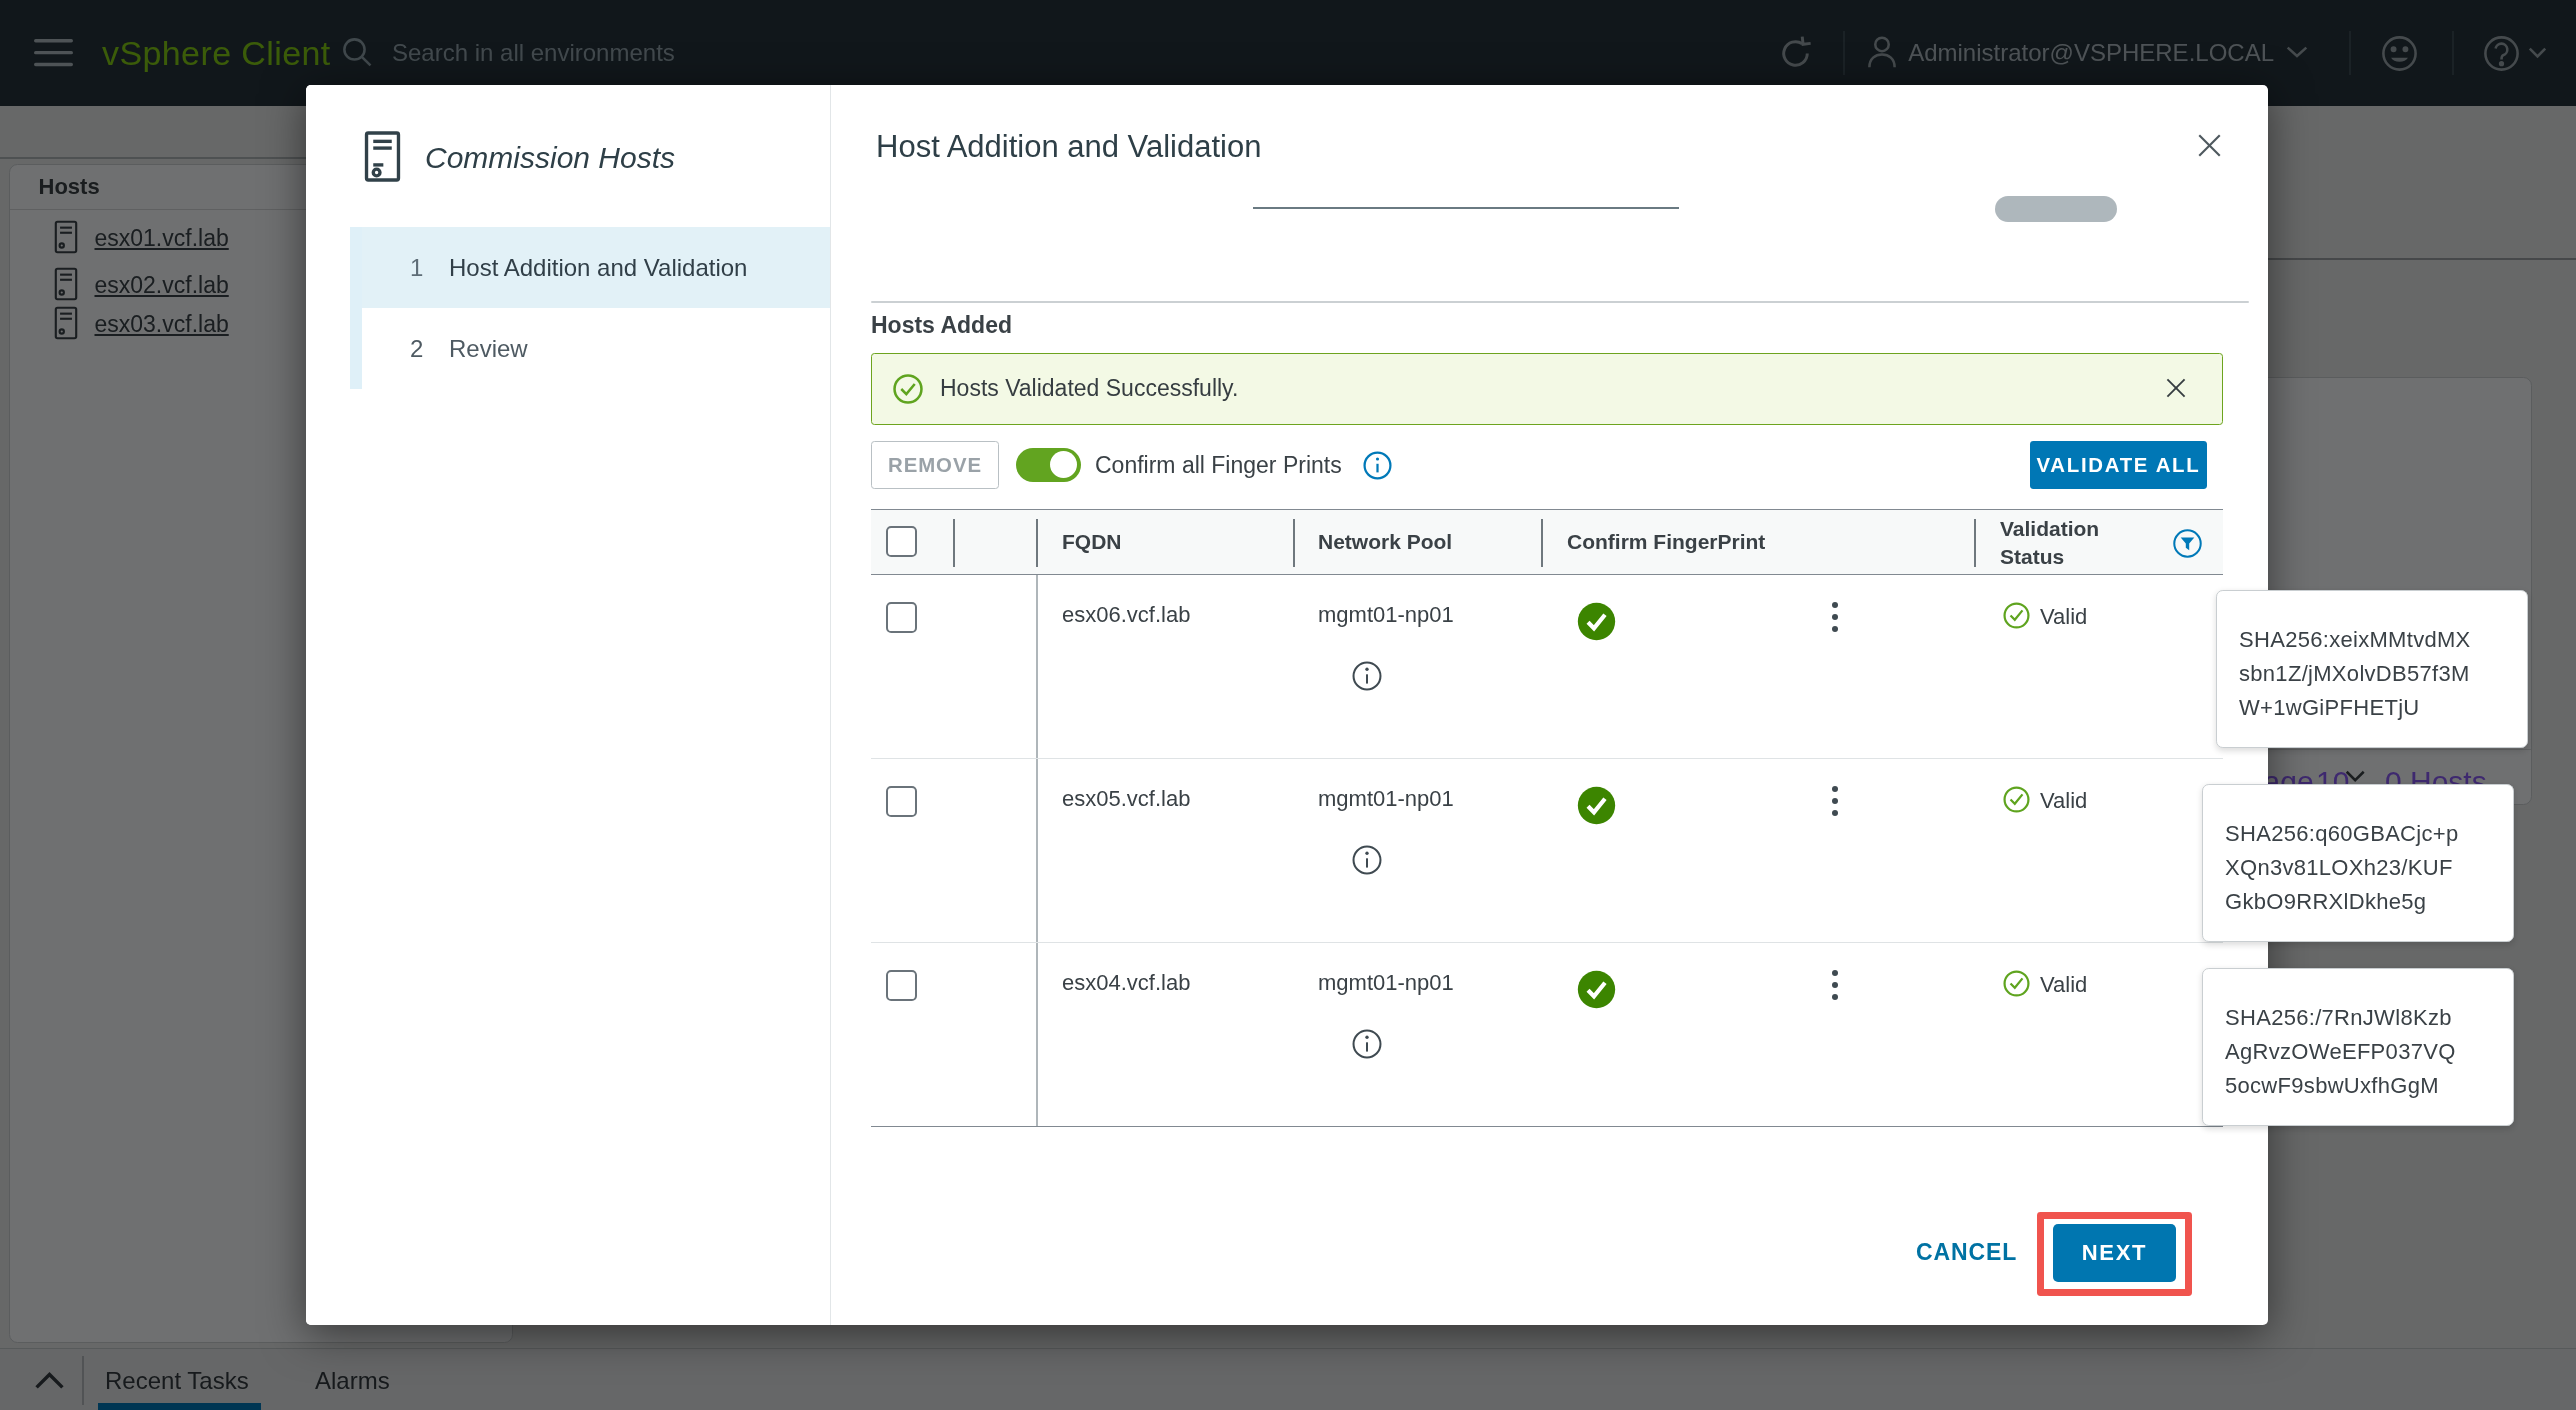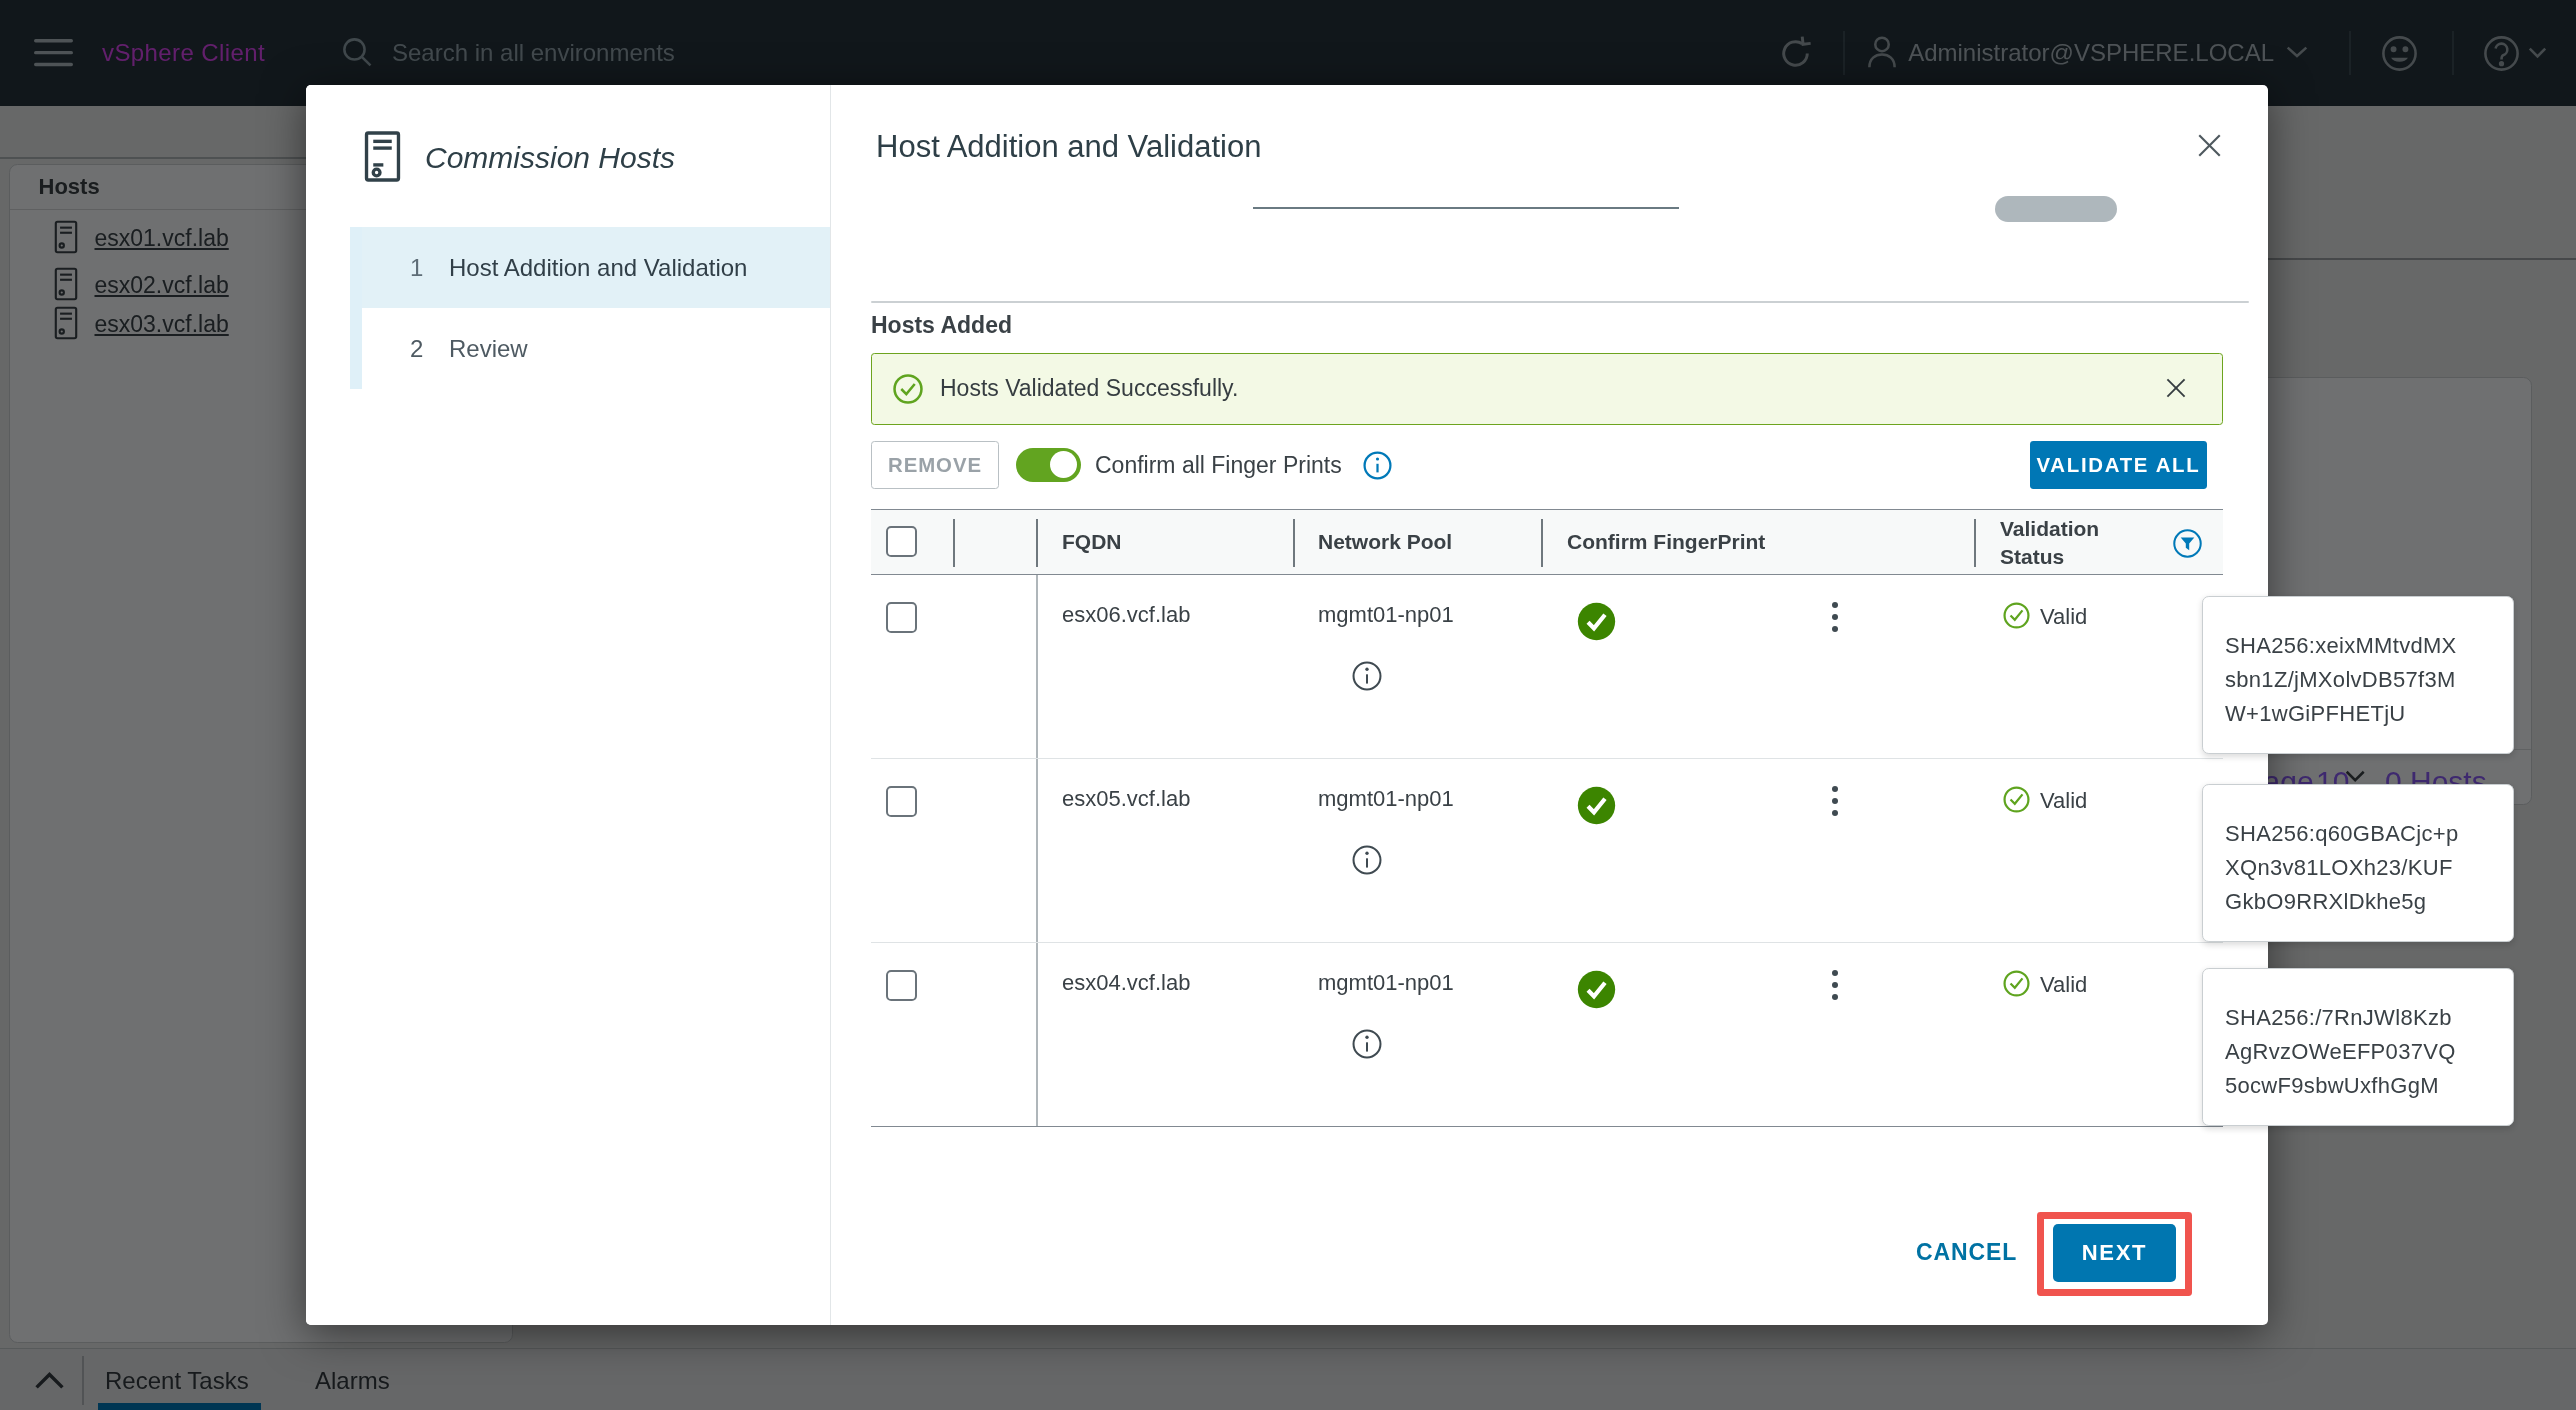--- a/index.html
+++ b/index.html
@@ -3,21 +3,21 @@
 <meta charset="utf-8">
 <style>
   * { margin:0; padding:0; box-sizing:border-box; }
   html,body { width:2576px; height:1411px; overflow:hidden; }
   body { font-family:"Liberation Sans", sans-serif; background:#E4E6E7; position:relative; }
   .abs { position:absolute; }
 
   
   #bg { position:absolute; inset:0; }
   .topbar { left:0; top:0; width:2576px; height:106px; background:#26343C; }
-  .topbar-title { left:102px; top:0; height:106px; display:flex; align-items:center; font-size:24px; font-weight:500; color:#d946ef; letter-spacing:0.4px; }
+  .topbar-title { left:102px; top:0; height:106px; display:flex; align-items:center; font-size:34px; font-weight:500; color:#84cc16; letter-spacing:0.4px; }
   .search-wrap { left:341px; top:0; height:106px; display:flex; align-items:center; gap:19px; }
   .search-ph { font-size:24px; color:#93A3AC; }
   .tb-right { top:0; height:106px; display:flex; align-items:center;justify-content:flex-end; }
   .tb-sep { width:1.7px; height:44px; background:#3D4C55; }
   .user-label { font-size:24px; color:#AEB9C0; margin:0 12px 0 10.2px; }
   .bg-divider-left { left:0; top:157px; width:307px; height:1.7px; background:#AeB4B7; }
   .bg-divider-right { left:2249px; top:258px; width:327px; height:1.7px; background:#9BA1A4; }
 
   .hosts-card { left:8.5px; top:164px; width:504px; height:1179px; background:#F7F9FA; border:0.9px solid #C9CED1; border-radius:8.5px; }
   .hosts-card-header { left:0; top:0; width:100%; height:45px; border-bottom:1.7px solid #D2D6D8; }
@@ -344,21 +344,21 @@
                 <line x1="19" y1="17" x2="19" y2="28"></line>
                 <circle cx="19" cy="11" r="2" fill="#3F4A51" stroke="none"></circle>
               </svg>
           </div>
           <div class="abs" style="left:706px;top:27px;">
             <svg width="39" height="39" viewBox="0 0 46 46">
                 <circle cx="23" cy="23" r="22" fill="#3C8500"></circle>
                 <polyline points="13,24 20,31 33,15" fill="none" stroke="#fff" stroke-width="5"></polyline>
               </svg>
           </div>
-          <div class="abs fp-box" style="top:21px;">
+          <div class="abs fp-box" style="top:15px;margin-left:14px;">
             <div class="fp-line">SHA256:xeixMMtvdMX</div>
             <div class="fp-line">sbn1Z/jMXolvDB57f3M</div>
             <div class="fp-line">W+1wGiPFHETjU</div>
           </div>
           <div class="abs" style="left:1131px;top:25.6px;">
             <svg width="29" height="29" viewBox="0 0 34 34" fill="none" stroke="#5FA41F" stroke-width="2.6">
                 <circle cx="17" cy="17" r="14"></circle>
                 <polyline points="10,17 15,22 24,11"></polyline>
               </svg>
           </div>

